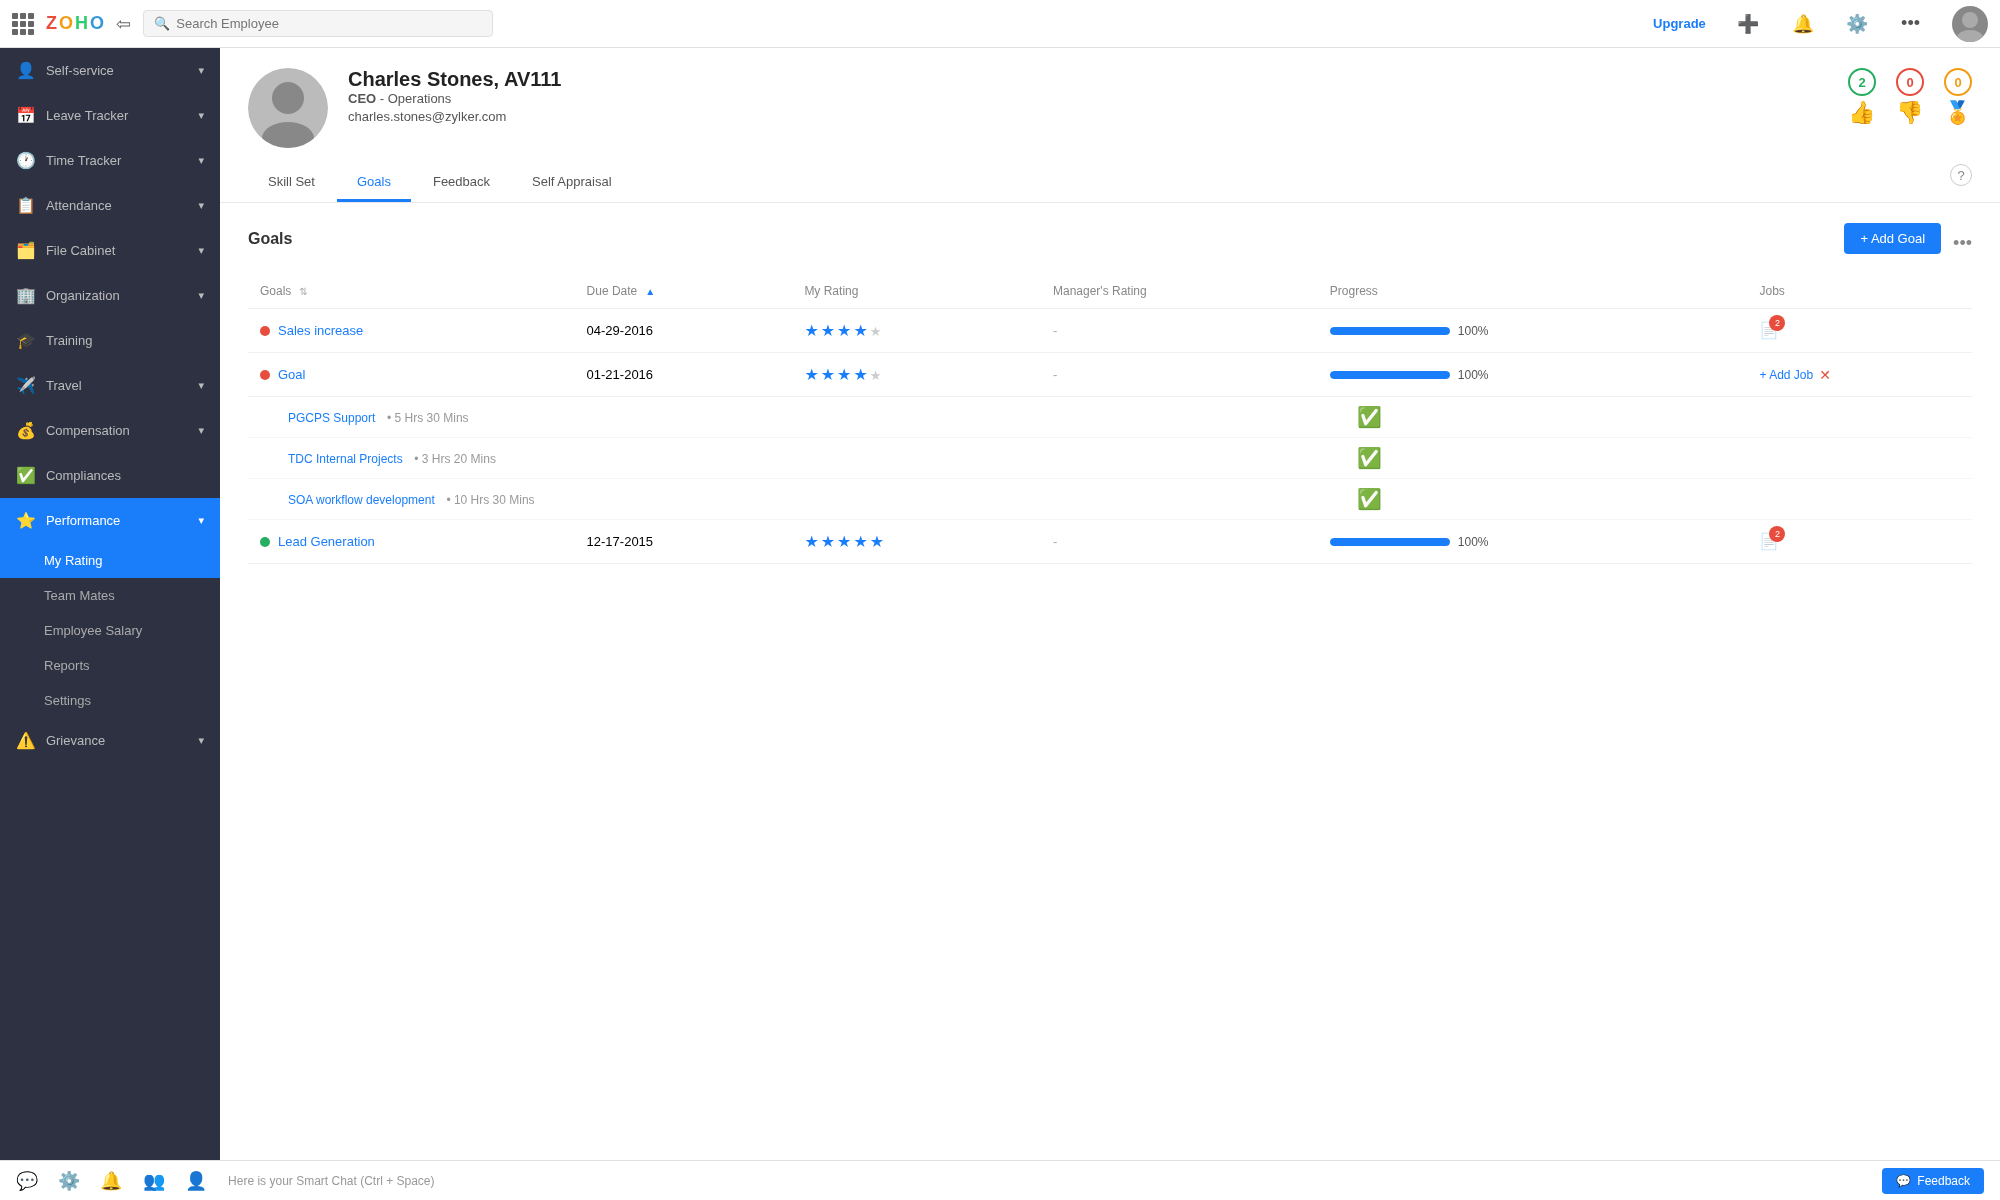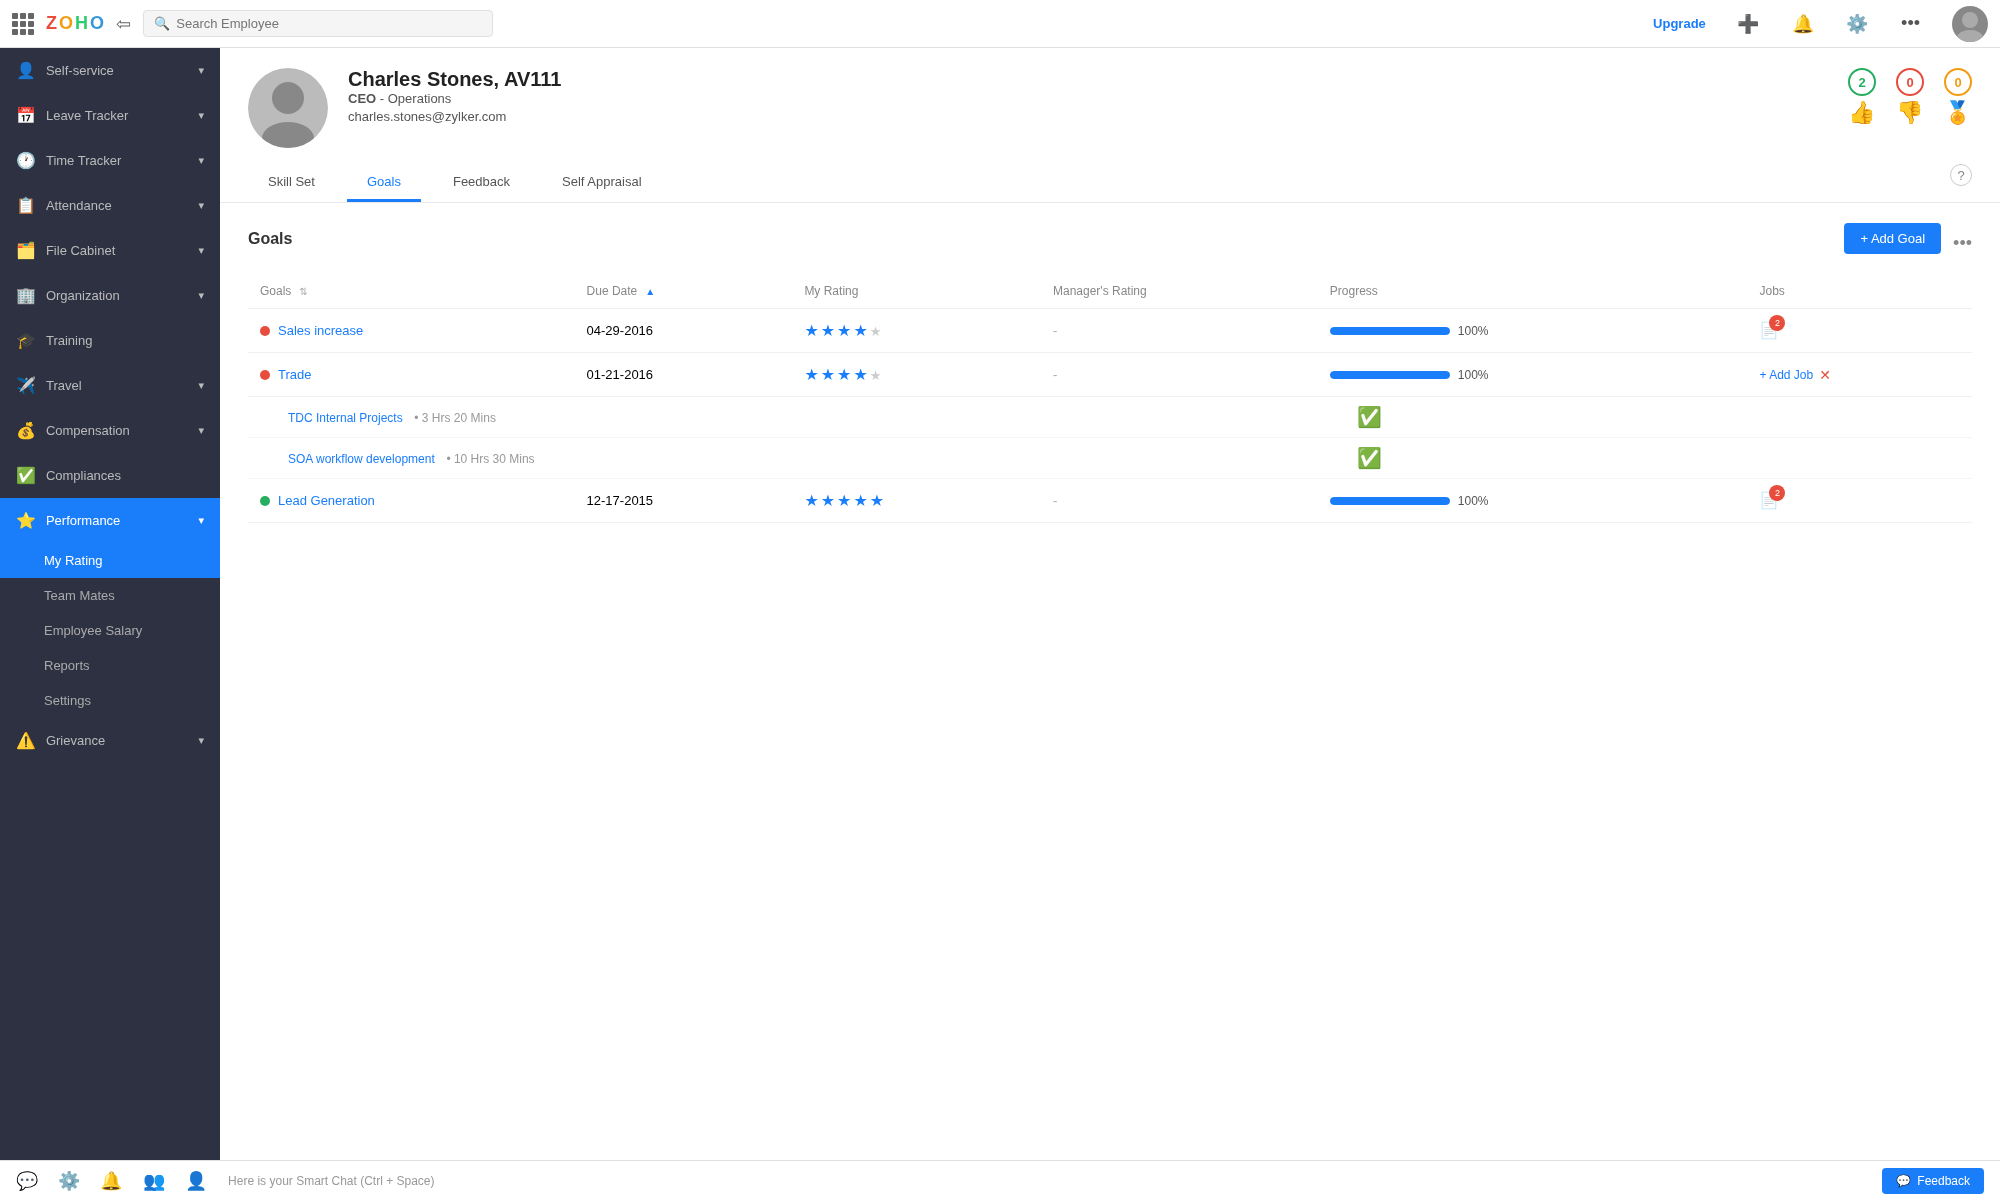--- a/index.html
+++ b/index.html
@@ -48,21 +48,21 @@
     .profile-name { font-size: 20px; font-weight: 600; color: #222; }
     .profile-title { font-size: 13px; color: #555; margin-bottom: 3px; }
     .profile-email { font-size: 13px; color: #555; }
     .profile-badges { display: flex; align-items: center; gap: 20px; margin-left: auto; }
     .badge-item { display: flex; flex-direction: column; align-items: center; gap: 4px; }
     .badge-count { font-size: 13px; font-weight: 600; }
     .badge-count.green { color: #27ae60; border: 2px solid #27ae60; border-radius: 50%; width: 28px; height: 28px; display: flex; align-items: center; justify-content: center; }
     .badge-count.red { color: #e74c3c; border: 2px solid #e74c3c; border-radius: 50%; width: 28px; height: 28px; display: flex; align-items: center; justify-content: center; }
     .badge-count.orange { color: #f39c12; border: 2px solid #f39c12; border-radius: 50%; width: 28px; height: 28px; display: flex; align-items: center; justify-content: center; }
     .badge-icon { font-size: 22px; }
-    .profile-tabs { display: flex; gap: 12px; }
+    .profile-tabs { display: flex; gap: 2px; }
     .profile-tab { padding: 10px 20px; cursor: pointer; font-size: 13px; color: #555; border-bottom: 3px solid transparent; }
     .profile-tab.active { color: #1a7efb; border-bottom-color: #1a7efb; font-weight: 500; }
 
     
     .goals-area { flex: 1; overflow-y: auto; padding: 20px 28px; }
     .goals-header { display: flex; align-items: center; justify-content: space-between; margin-bottom: 20px; }
     .goals-title { font-size: 16px; font-weight: 600; color: #333; }
     .goals-actions { display: flex; align-items: flex-end; gap: 12px; }
     .add-goal-btn { background: #1a7efb; color: #fff; border: none; border-radius: 4px; padding: 8px 16px; font-size: 13px; cursor: pointer; display: flex; align-items: center; gap: 6px; }
     .more-btn { color: #888; cursor: pointer; font-size: 18px; border: none; background: none; }
@@ -328,21 +328,21 @@
                   📄<span class="jobs-badge">2</span>
                 </span>
               </div>
             </td>
           </tr>
 
           <tr>
             <td>
               <div class="goal-col">
                 <span class="status-dot red"></span>
-                <span class="goal-name">Trade</span>
+                <span class="goal-name">Goal</span>
               </div>
             </td>
             <td>01-21-2016</td>
             <td>
               <span class="stars">★★★★</span><span class="star-empty">★</span>
             </td>
             <td><span class="dash">-</span></td>
             <td>
               <div class="progress-bar-wrap">
                 <div class="progress-bar">
@@ -352,20 +352,30 @@
               </div>
             </td>
             <td>
               <div class="jobs-cell">
                 <span class="add-job-link">+ Add Job</span>
                 <span class="delete-btn">✕</span>
               </div>
             </td>
           </tr>
 
+          <tr class="sub-goal-row">
+            <td colspan="4">
+              <span class="sub-goal-name">PGCPS Support</span>
+              <span class="sub-goal-time">• 5 Hrs 30 Mins</span>
+            </td>
+            <td>
+              <span class="check-icon">✅</span>
+            </td>
+            <td></td>
+          </tr>
 
           <tr class="sub-goal-row">
             <td colspan="4">
               <span class="sub-goal-name">TDC Internal Projects</span>
               <span class="sub-goal-time">• 3 Hrs 20 Mins</span>
             </td>
             <td>
               <span class="check-icon">✅</span>
             </td>
             <td></td>

